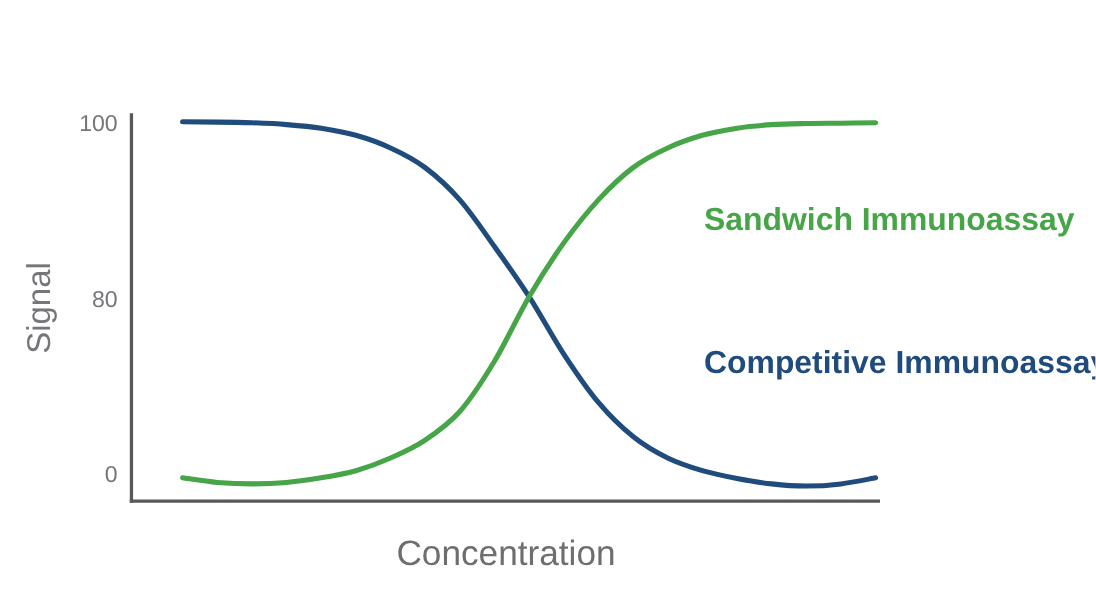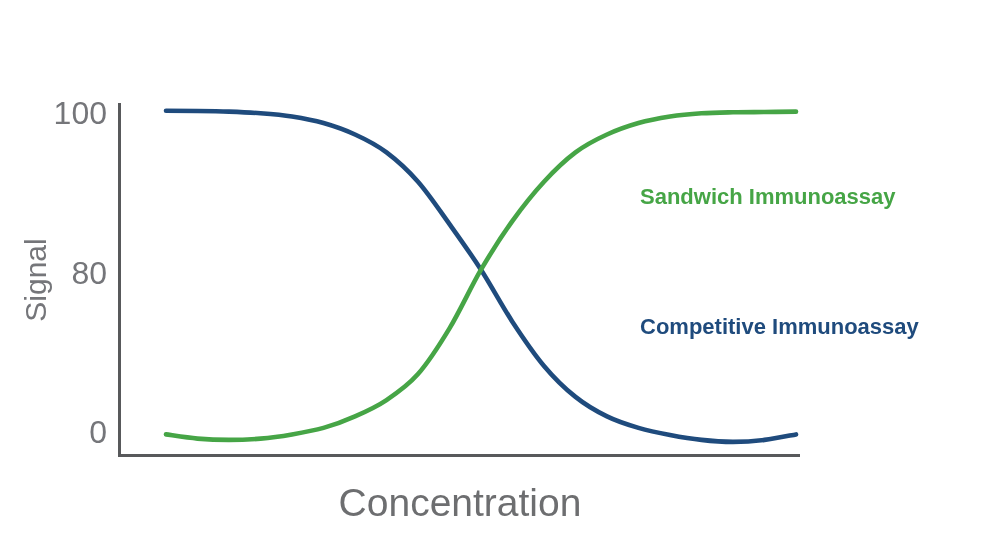--- a/index.html
+++ b/index.html
@@ -9,46 +9,46 @@
     background:#ffffff;
     font-family:"Liberation Sans", sans-serif;
     overflow:hidden;
   }
   .figure svg{position:absolute;left:0;top:0;}
   .ytick{
     position:absolute;
     left:27px;width:80px;
     height:40px;line-height:40px;
     text-align:right;
-    font-size:32px;
+    font-size:21px;
     color:#75767a;
   }
   .tick-100{top:93px;}
   .tick-50{top:253px;}
   .tick-0{top:412px;}
   .ylabel{
     position:absolute;
     left:36px;top:280px;
     transform:translate(-50%,-50%) rotate(-90deg);
     font-size:30px;
     color:#75767a;
     white-space:nowrap;
   }
   .xlabel{
     position:absolute;
     left:460px;top:503px;
     transform:translate(-50%,-50%);
-    font-size:39px;
+    font-size:32px;
     color:#6d6e70;
     white-space:nowrap;
   }
   .series-label{
     position:absolute;
     left:640px;
-    font-size:22px;
+    font-size:29px;
     font-weight:600;
     white-space:nowrap;
   }
   .label-sandwich{top:184px;color:#46a546;}
   .label-competitive{top:314px;color:#1f4b7d;}
 </style>
 </head>
 <body>
 
 <div class="figure">

